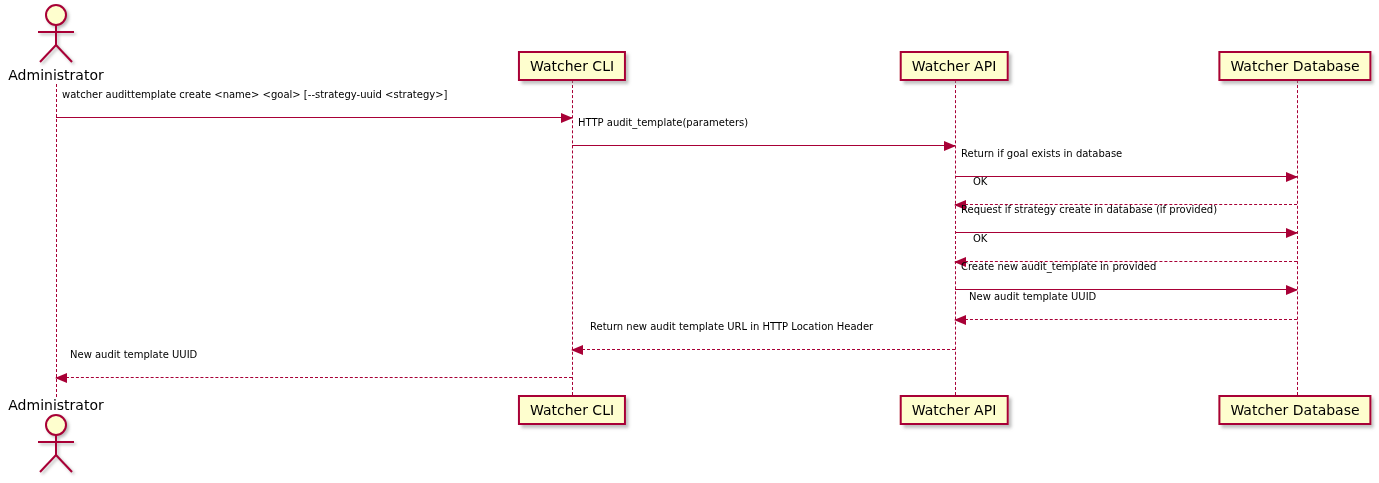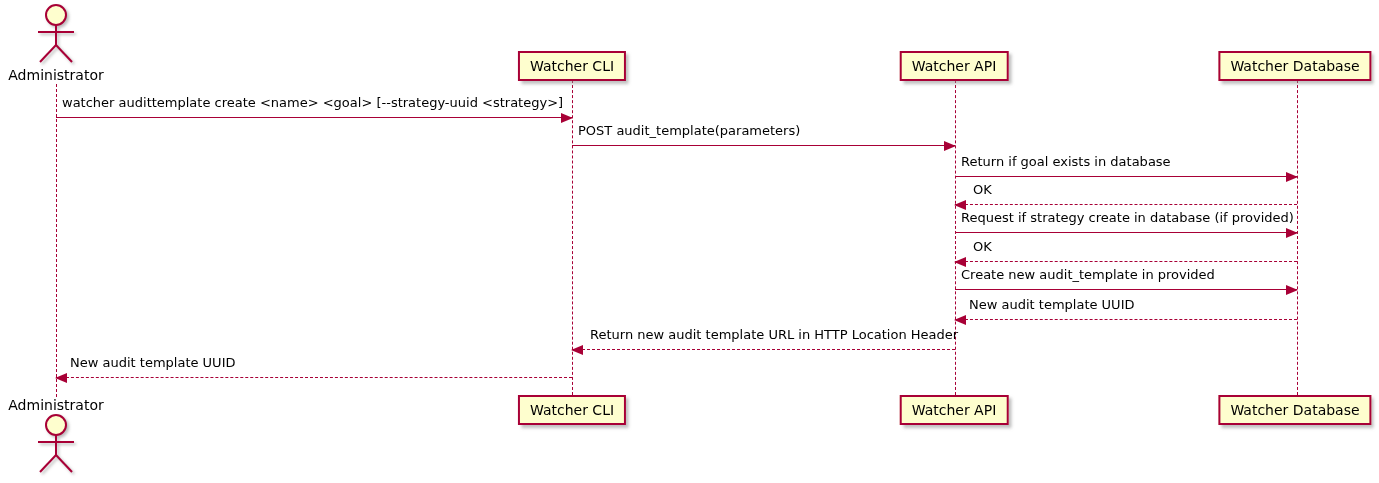--- a/index.html
+++ b/index.html
@@ -41,23 +41,23 @@
     position:absolute;
     filter:drop-shadow(2px 2px 1.5px rgba(120,120,120,0.5));
   }
   .msg{position:absolute;height:0;}
   .msg .line{
     position:absolute;left:0;right:0;top:-1px;height:0;
     border-top:1.5px solid var(--accent);
   }
   .msg.dashed .line{border-top:1px dashed var(--accent);}
   .msg .label{
-    position:absolute;bottom:8px;
+    position:absolute;bottom:18px;
     white-space:nowrap;
-    font-size:13px;
+    font-size:10px;
   }
   .arr-r{
     position:absolute;right:-1px;top:-5px;width:0;height:0;
     border-top:5px solid transparent;
     border-bottom:5px solid transparent;
     border-left:12px solid var(--accent);
   }
   .arr-l{
     position:absolute;left:-1px;top:-5px;width:0;height:0;
     border-top:5px solid transparent;
@@ -88,21 +88,21 @@
   <div class="participant" style="left:954px;top:51px">Watcher API</div>
   <div class="participant" style="left:1295px;top:51px">Watcher Database</div>
 
   <div class="msg solid" style="left:56px;top:118px;width:516px">
     <div class="label" style="left:6px">watcher audittemplate create &lt;name&gt; &lt;goal&gt; [--strategy-uuid &lt;strategy&gt;]</div>
     <div class="line"></div>
       <div class="arr-r"></div>
   </div>
 
   <div class="msg solid" style="left:572px;top:146px;width:383px">
-    <div class="label" style="left:6px">POST audit_template(parameters)</div>
+    <div class="label" style="left:6px">HTTP audit_template(parameters)</div>
     <div class="line"></div>
       <div class="arr-r"></div>
   </div>
 
   <div class="msg solid" style="left:955px;top:177px;width:342px">
     <div class="label" style="left:6px">Return if goal exists in database</div>
     <div class="line"></div>
       <div class="arr-r"></div>
   </div>
 

